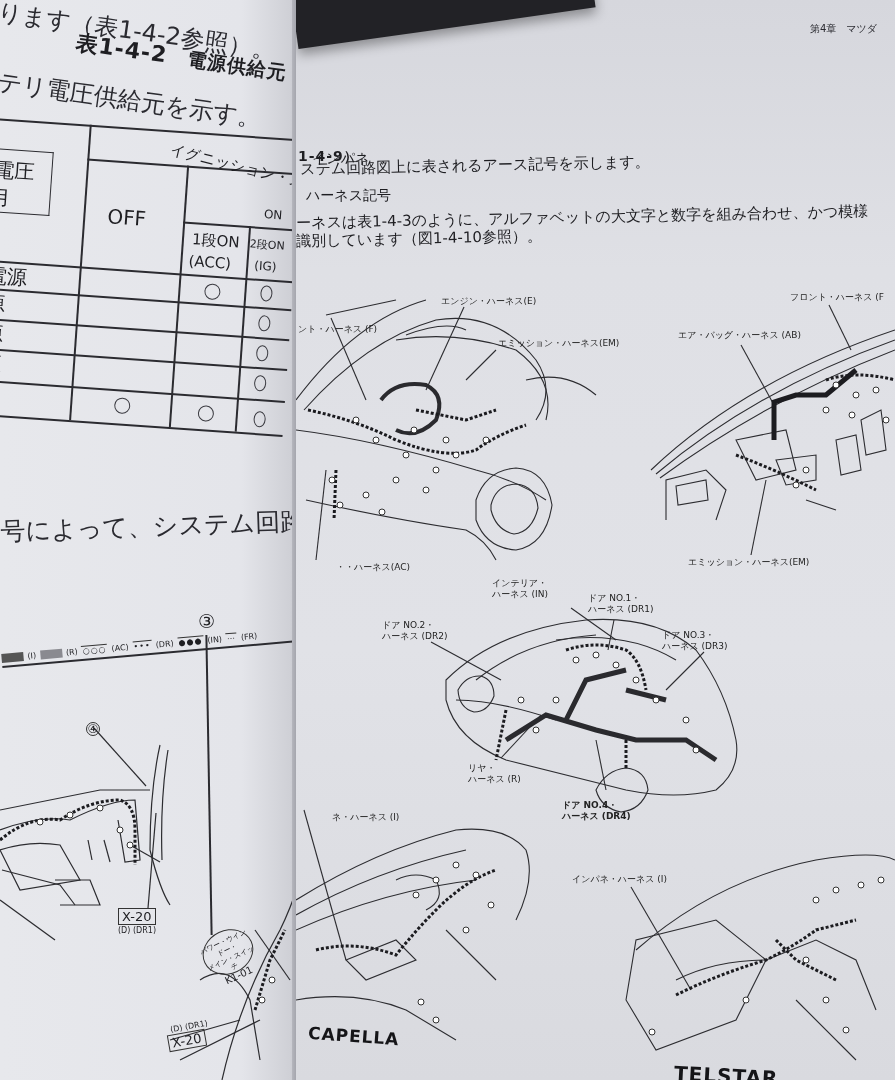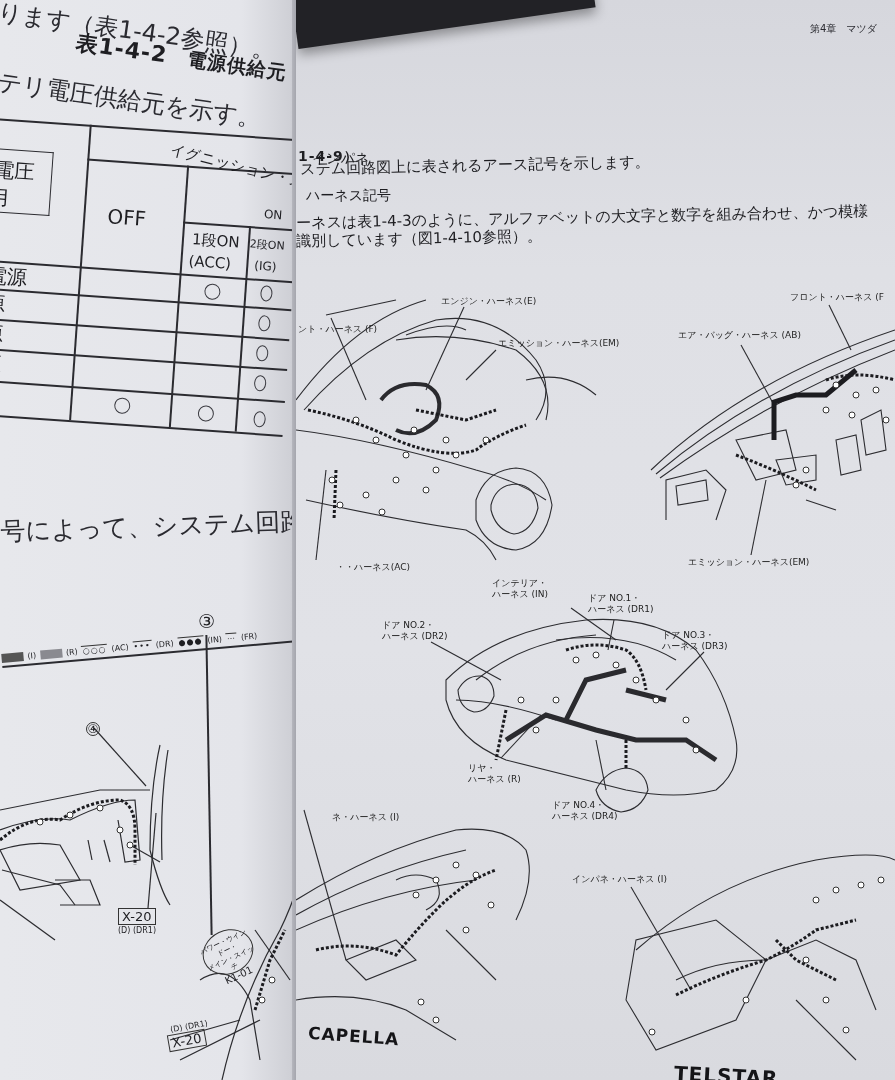--- a/index.html
+++ b/index.html
@@ -405,21 +405,21 @@
     <div>ハーネス (DR2)</div>
   </div>
   <div class="lbl" style="left:366px;top:630px;">
     <div>ドア NO.3・</div>
     <div>ハーネス (DR3)</div>
   </div>
   <div class="lbl" style="left:172px;top:763px;">
     <div>リヤ・</div>
     <div>ハーネス (R)</div>
   </div>
-  <div class="lbl" style="left:256px;top:800px;">
+  <div class="lbl" style="left:266px;top:800px;font-weight:bold;">
     <div>ドア NO.4・</div>
     <div>ハーネス (DR4)</div>
   </div>
 
   <div class="lbl" style="left:4px;top:812px;margin-left:32px;">ネ・ハーネス (I)</div>
   <div class="lbl" style="left:276px;top:874px;">インパネ・ハーネス (I)</div>
 
   <div class="brand" style="left:12px;top:1026px;font-size:17px;transform:rotate(4deg);">CAPELLA</div>
   <div class="brand" style="left:378px;top:1064px;font-size:20px;transform:rotate(3deg);">TELSTAR</div>
 </div>

